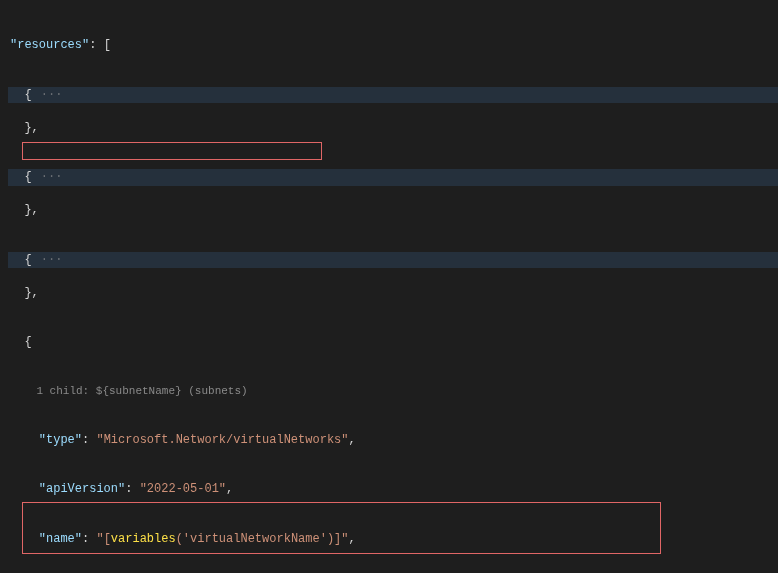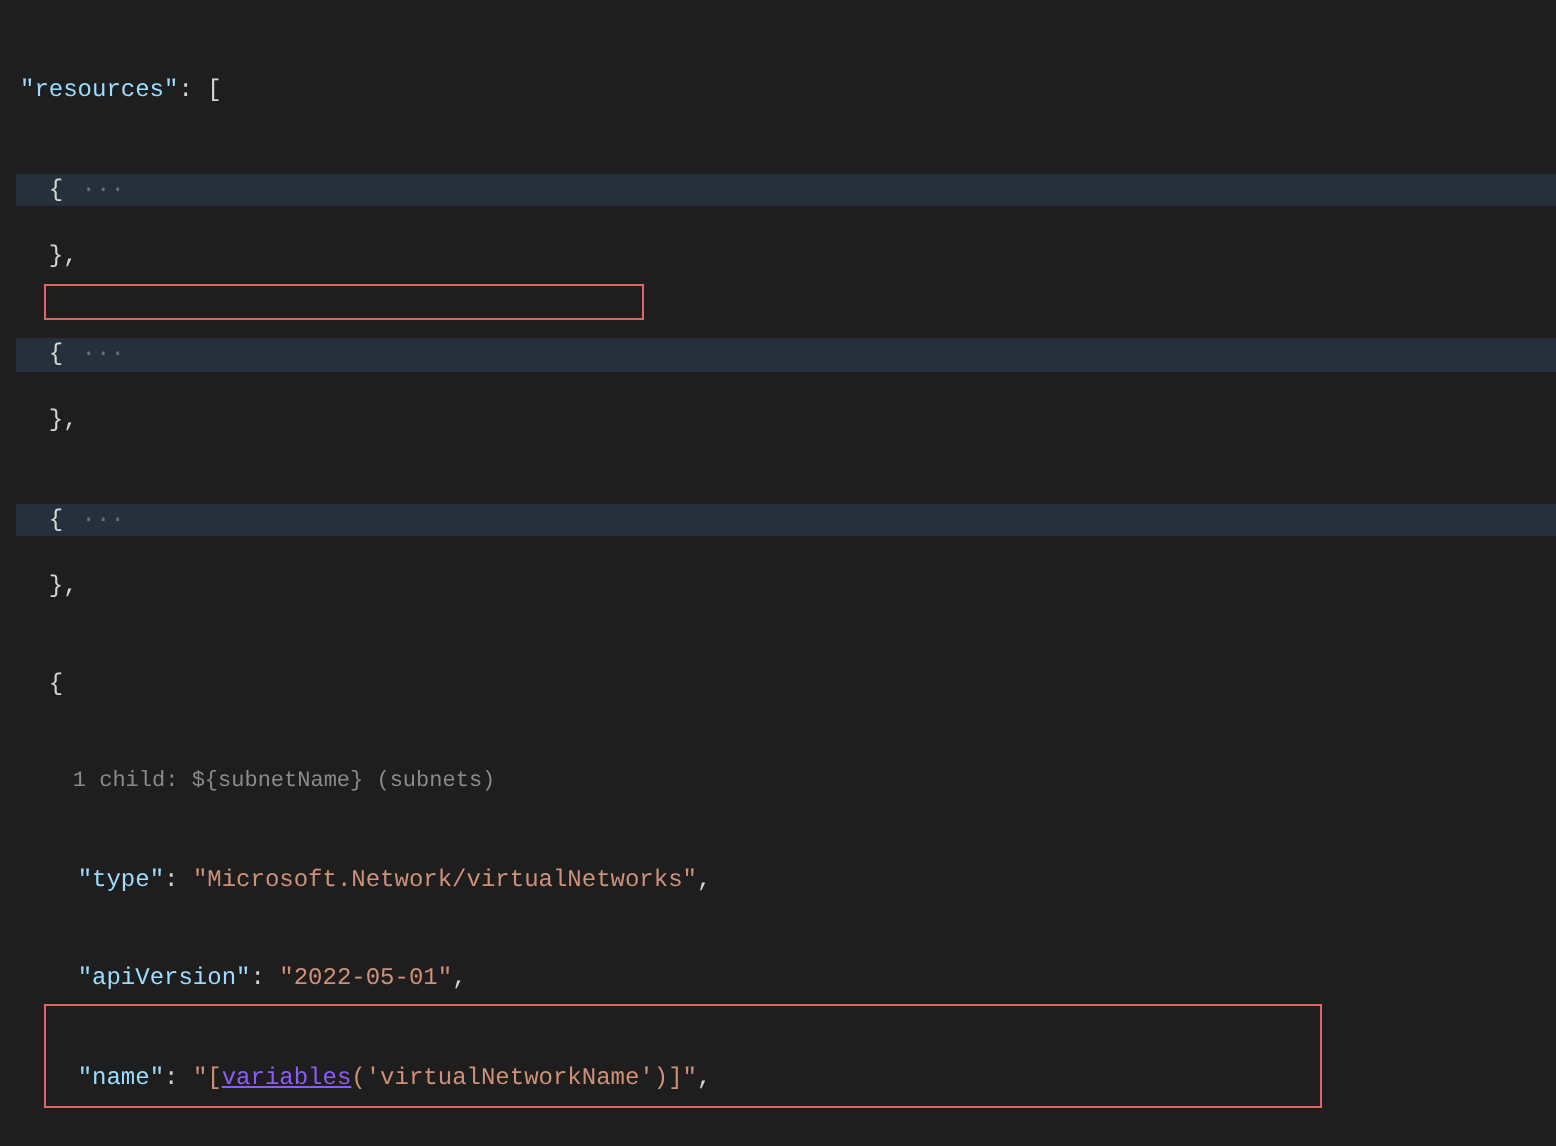--- a/index.html
+++ b/index.html
@@ -36,21 +36,21 @@
   .lens {
     color: #8a8a8a;
     font-size: 11px;
     padding-left: 2px;
     height: 15px;
     line-height: 15px;
   }
   
   .pn { color: #d4d4d4; }          
   .str { color: #ce9178; }          
-  .fn  { color: #8b5cf6; text-decoration: underline; }          
+  .fn  { color: #fde047; }          
   .strkey { color: #9cdcfe; }       
   .highlight-box {
     position: absolute;
     border: 1.5px solid #e06666;
     pointer-events: none;
   }
 </style>
 </head>
 <body>
 

